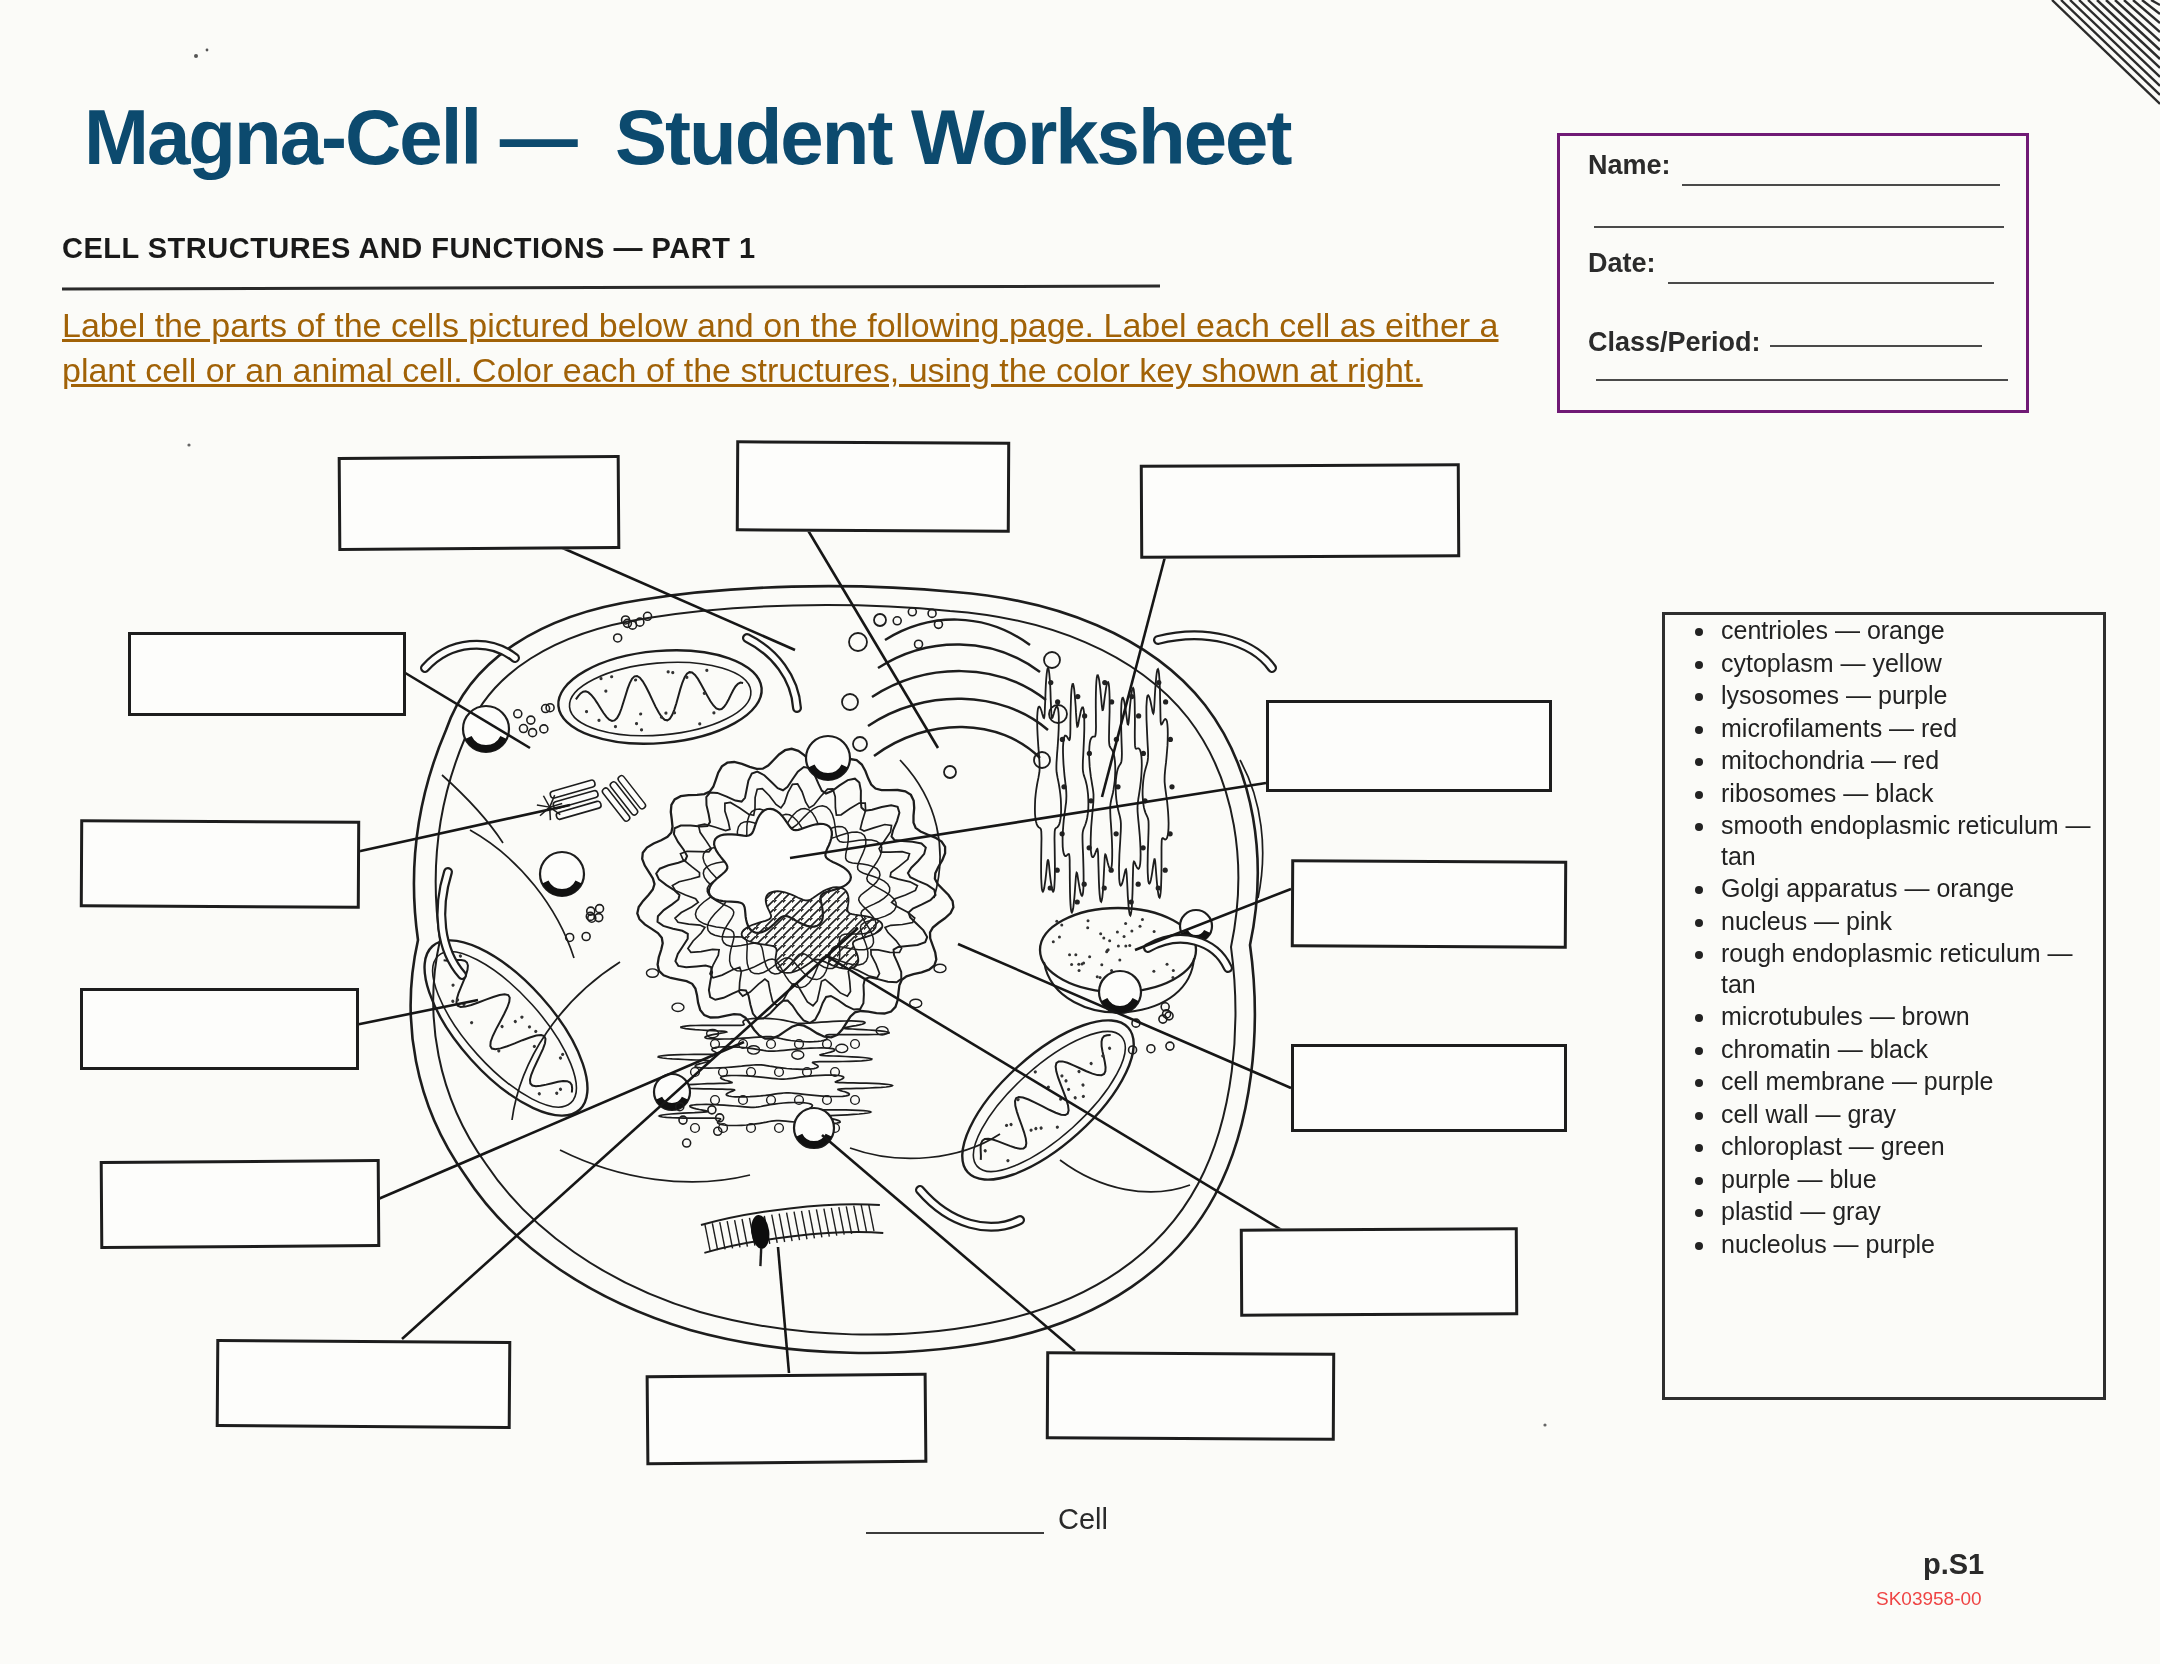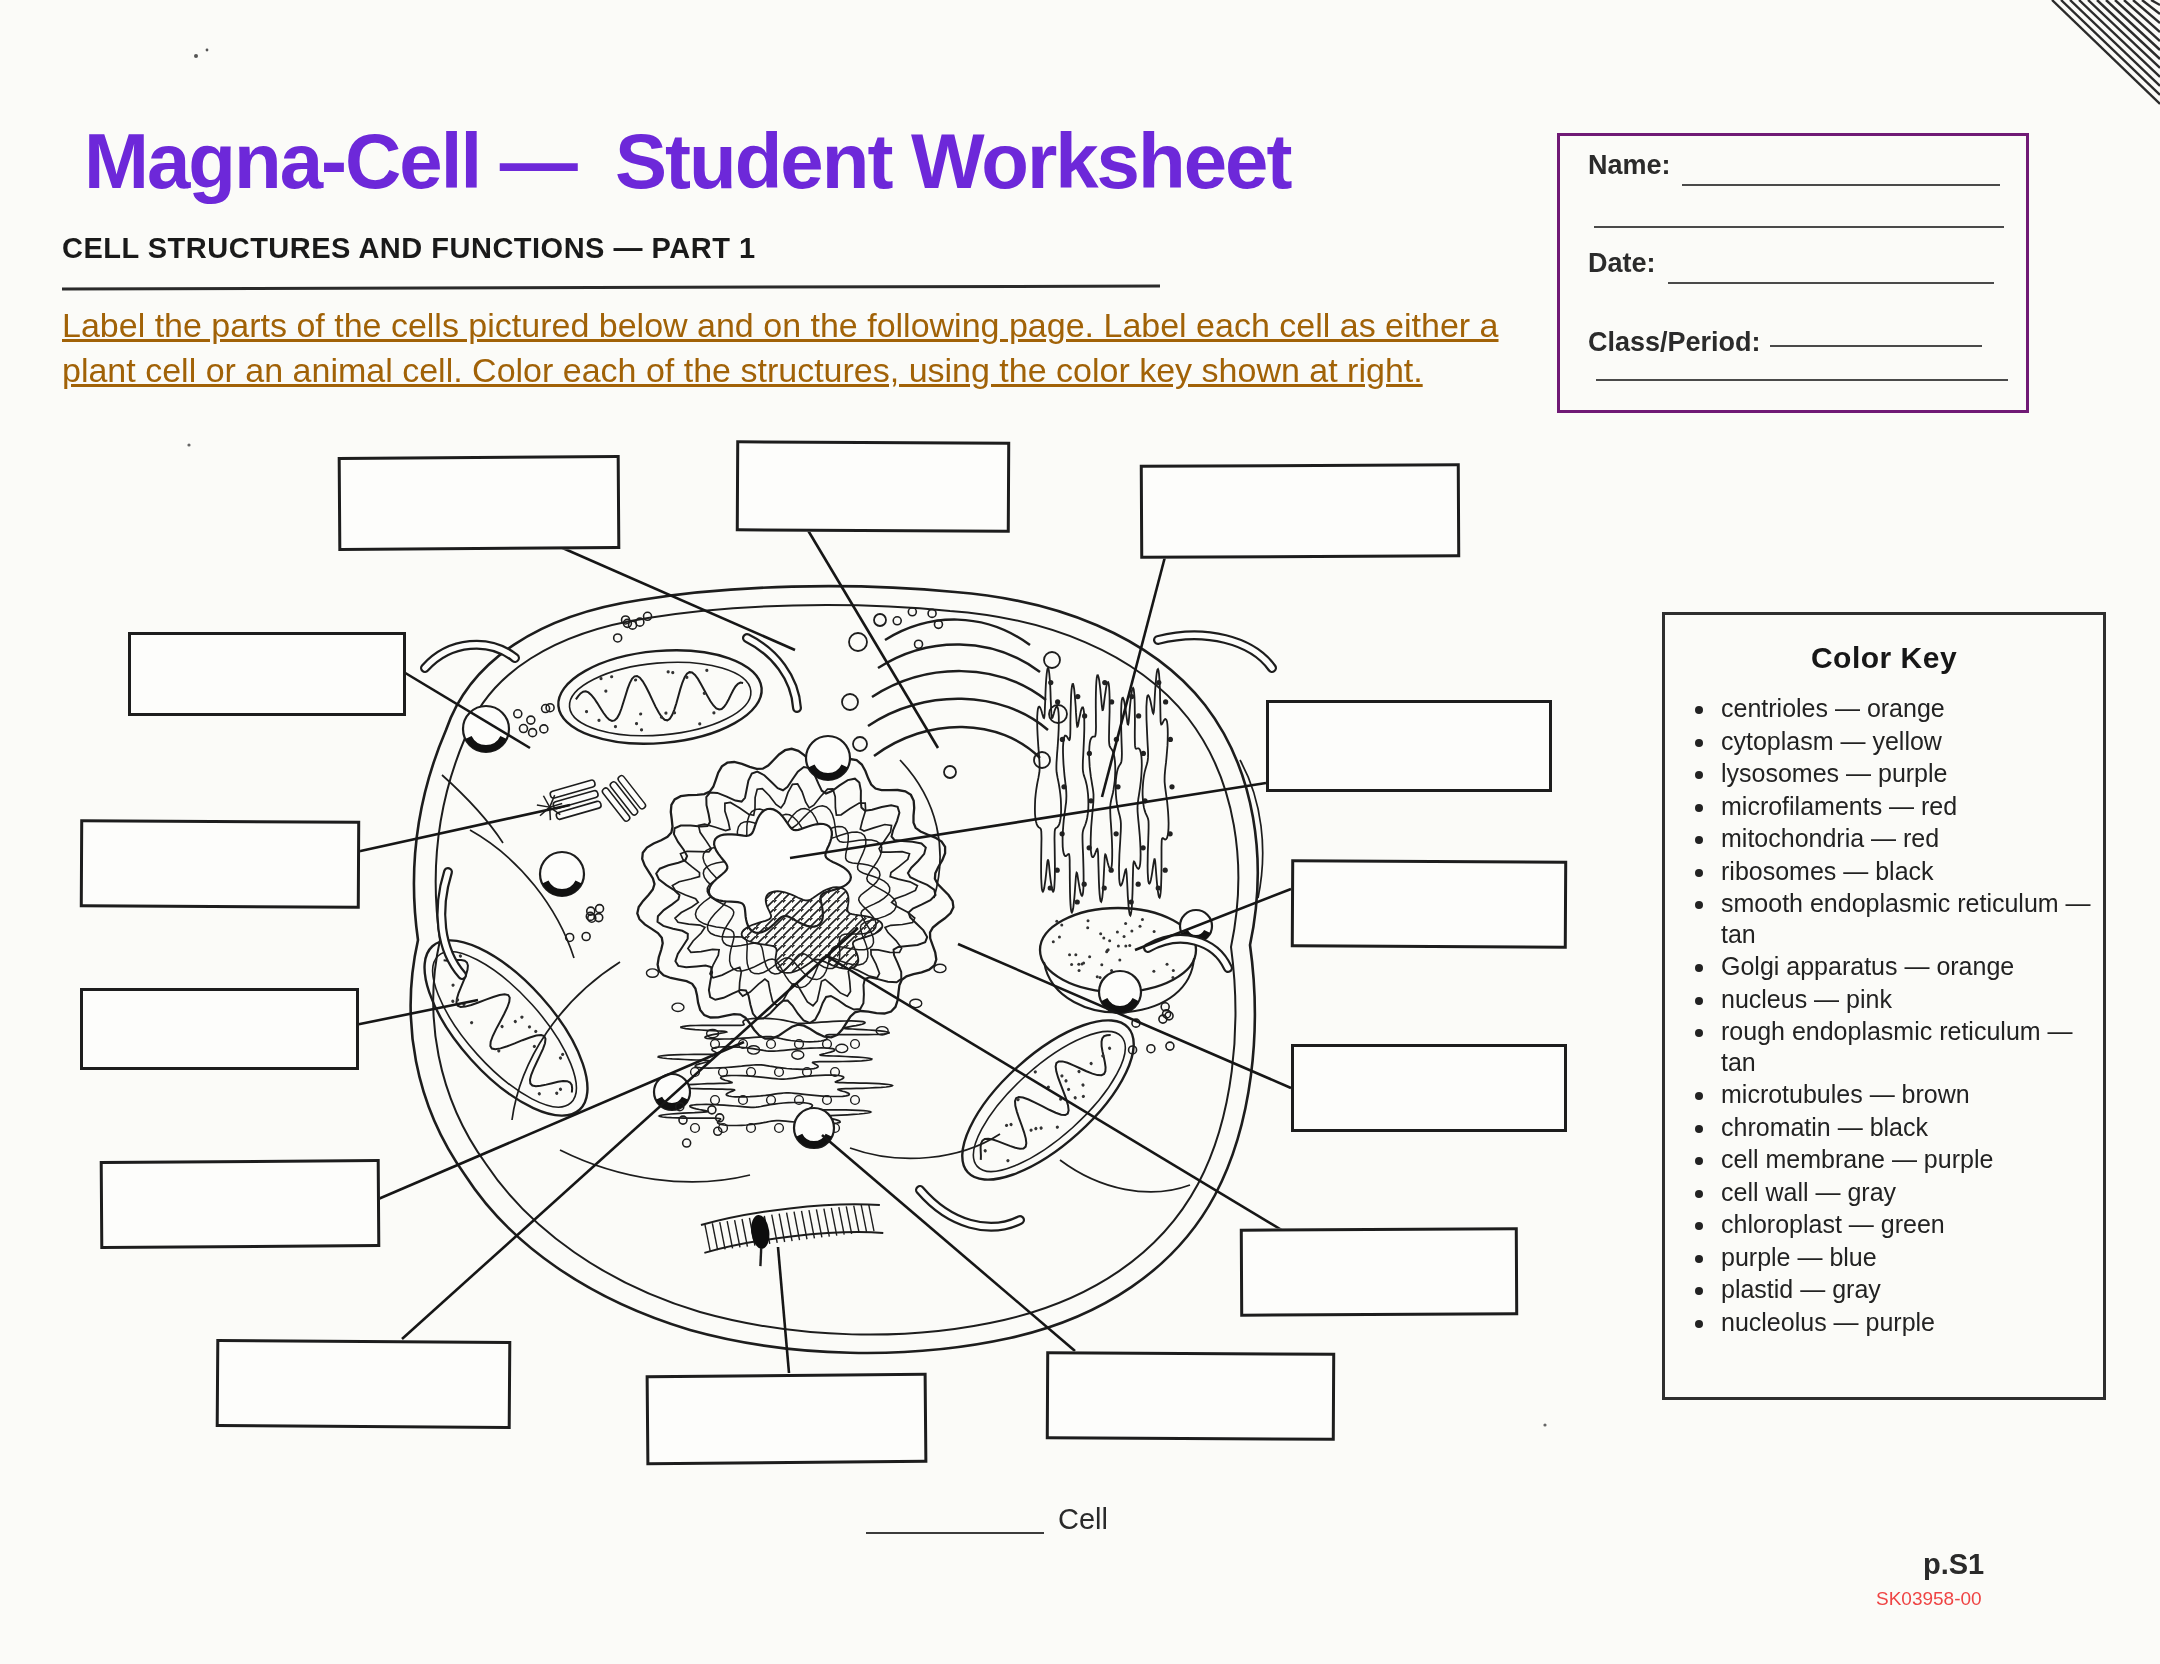--- a/index.html
+++ b/index.html
@@ -4,21 +4,21 @@
 <style>
   html,body{margin:0;padding:0;}
   body{
     width:2160px;height:1664px;position:relative;overflow:hidden;
     background:#fbfbf8;color:#1c1c1c;
     font-family:"Liberation Sans", sans-serif;
     -webkit-font-smoothing:antialiased;
   }
   .abs{position:absolute;}
   
-  #title{left:84px;top:92px;font-size:78px;font-weight:bold;letter-spacing:-2px;white-space:pre;color:#6d28d9;margin-top:24px;}
+  #title{left:84px;top:92px;font-size:78px;font-weight:bold;letter-spacing:-2px;white-space:pre;color:#0c4a6e;}
   #subtitle{left:62px;top:232px;font-size:29px;font-weight:bold;letter-spacing:.5px;color:#1a1a1a;}
   #head-rule{left:62px;top:286px;width:1098px;height:3px;background:#2a2a2a;transform:rotate(-0.15deg);}
   #instructions{left:62px;top:303px;width:1492px;font-size:34px;line-height:1.32;color:#a16207;text-decoration:underline;}
   
   #namebox{left:1557px;top:133px;width:466px;height:274px;border:3px solid #701a75;background:transparent;font-weight:bold;}
   .fld{position:absolute;font-size:27px;color:#2b2b2b;}
   .blank{position:absolute;height:2px;background:#4a4a4a;}
   
   #colorkey{left:1662px;top:612px;width:438px;height:782px;border:3px solid #2f2f2f;}
   #colorkey h2{margin:26px 0 18px 0;text-align:center;font-size:30px;letter-spacing:.5px;color:#171717;}
@@ -473,21 +473,20 @@
   <span class="blank" style="left:122px;top:48px;width:318px;"></span>
   <span class="blank" style="left:34px;top:90px;width:410px;"></span>
   <span class="fld" style="left:28px;top:112px;">Date:</span>
   <span class="blank" style="left:108px;top:146px;width:326px;"></span>
   <span class="fld" style="left:28px;top:175px;margin-top:16px;">Class/Period:</span>
   <span class="blank" style="left:210px;top:209px;width:212px;"></span>
   <span class="blank" style="left:36px;top:243px;width:412px;"></span>
 </div>
 
 <div class="abs" id="colorkey">
-  <h2>Color Key</h2>
   <ul>
       <li>centrioles — orange</li>
       <li>cytoplasm — yellow</li>
       <li>lysosomes — purple</li>
       <li>microfilaments — red</li>
       <li>mitochondria — red</li>
       <li>ribosomes — black</li>
       <li>smooth endoplasmic reticulum — tan</li>
       <li>Golgi apparatus — orange</li>
       <li>nucleus — pink</li>

